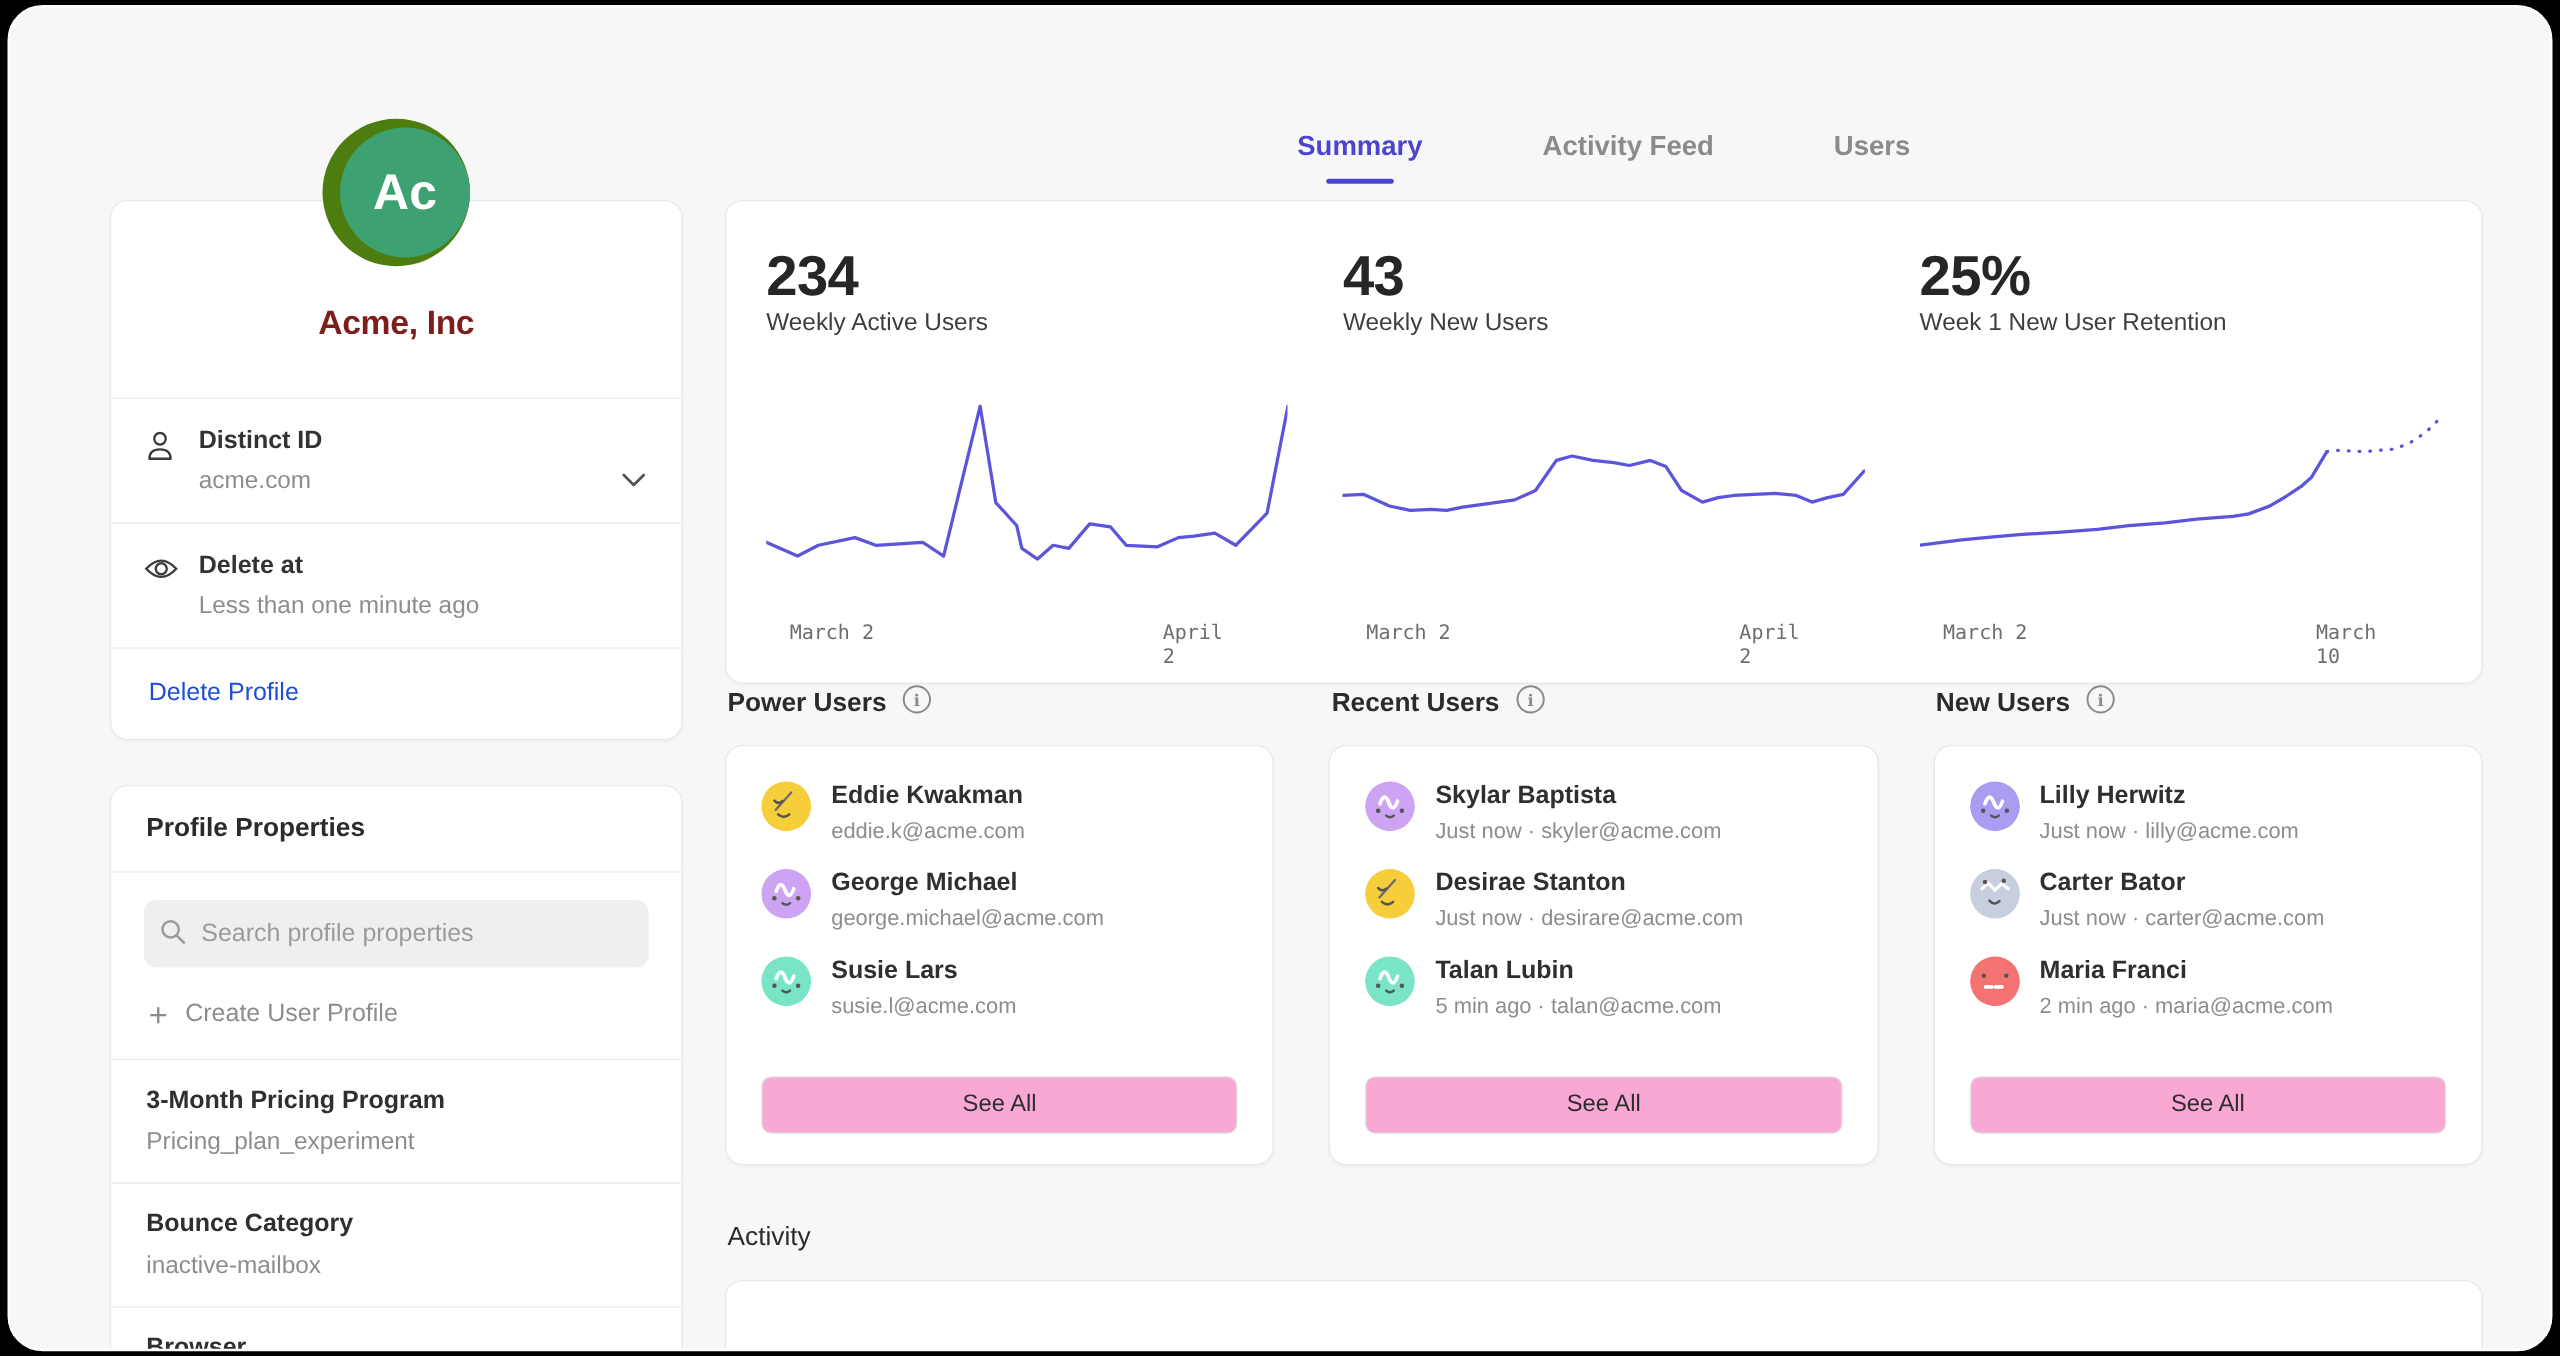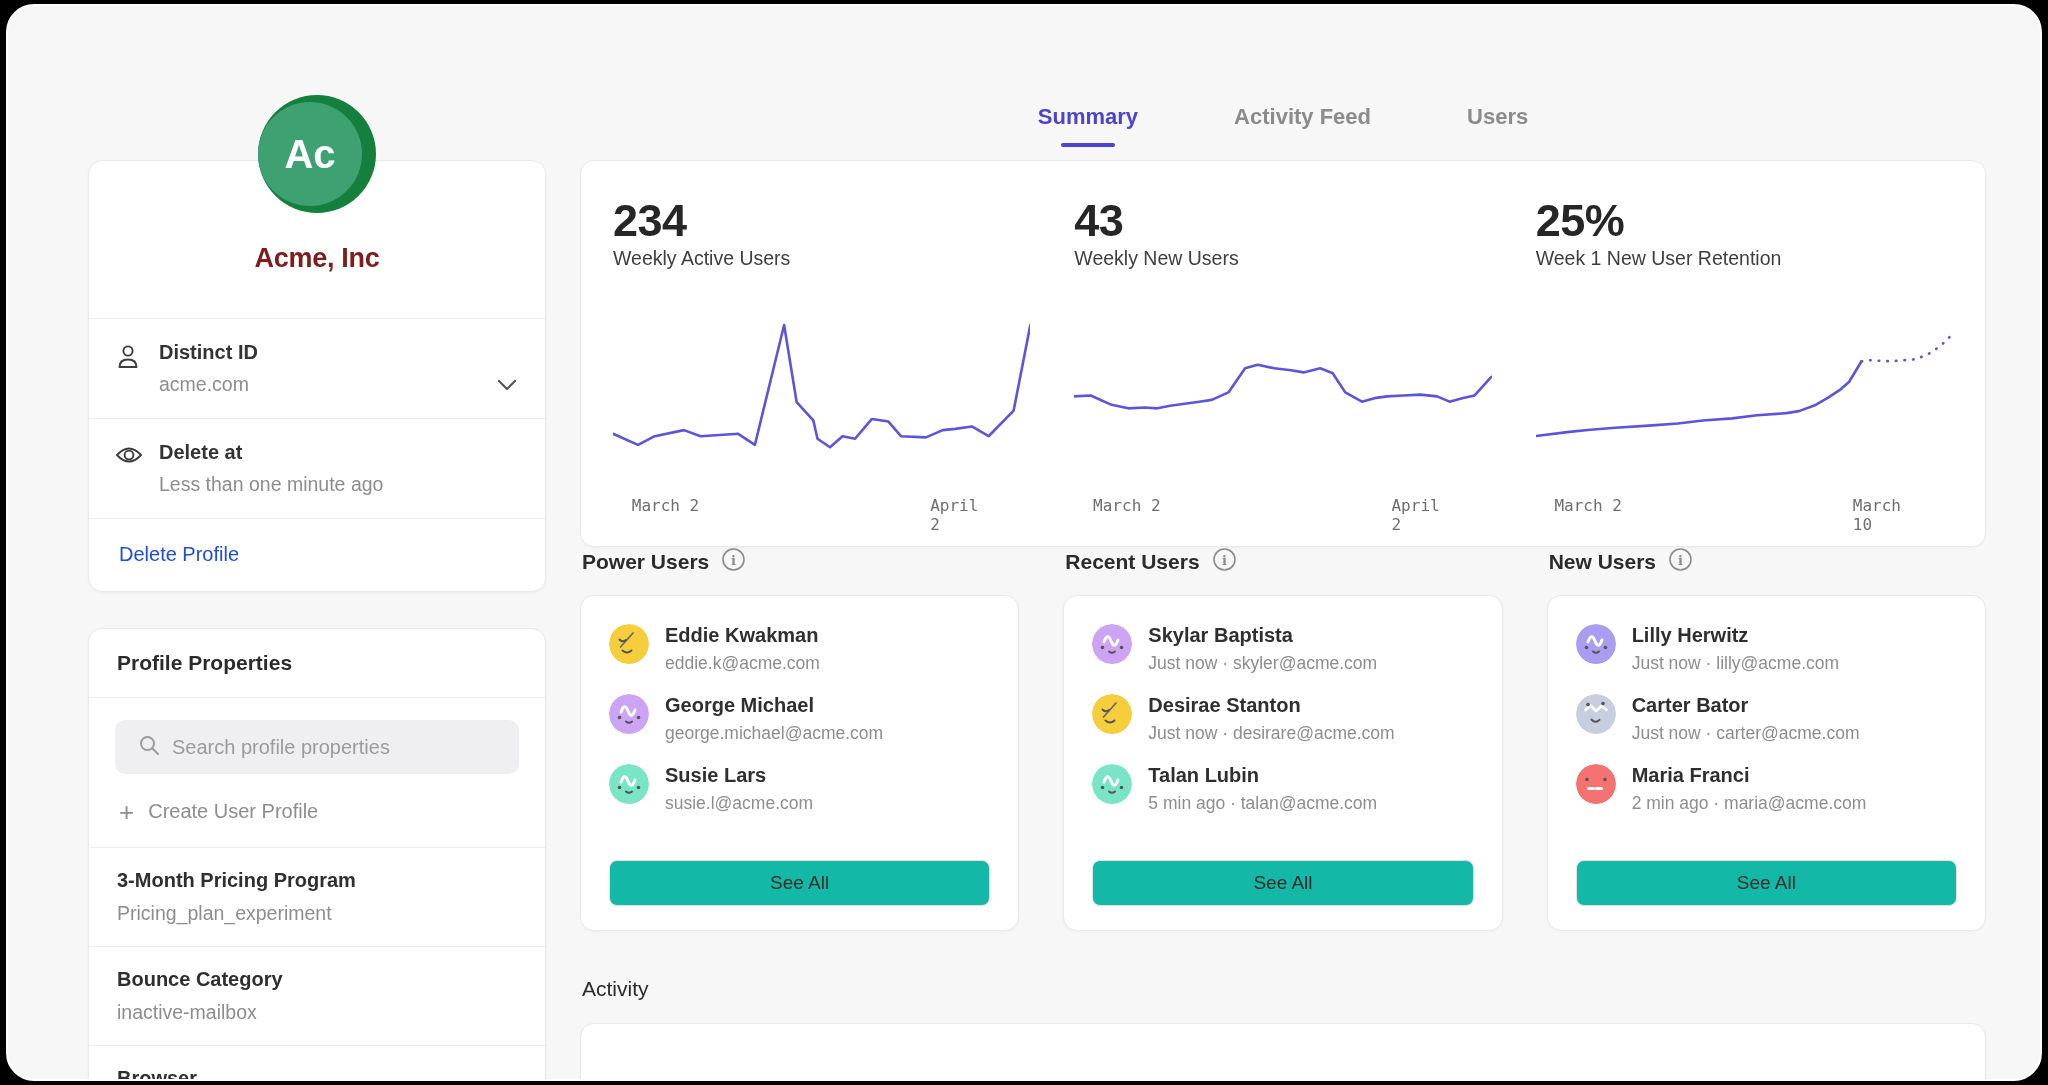--- a/index.html
+++ b/index.html
@@ -9,38 +9,38 @@
   .frame { position:absolute; left:6px; right:6px; top:4px; bottom:4px;
            background:#f7f7f8; border:2px solid #fdfdfd; border-radius:28px; overflow:hidden; }
 
   .card { background:#fff; border:1px solid #e9e9eb; border-radius:14px;
           box-shadow:0 1px 3px rgba(0,0,0,.04); }
 
   
   .sidebar { position:absolute; left:80px; top:0; width:458px; }
   .profile-card { margin-top:154px; position:relative; text-align:center; }
   .avatar-ring { position:absolute; left:50%; top:-66px; transform:translateX(-50%);
-                 width:118px; height:118px; border-radius:50%; background:#15803d;
-                 display:flex; align-items:center; justify-content:flex-start; }
+                 width:118px; height:118px; border-radius:50%; background:#4d7c0f;
+                 display:flex; align-items:center; justify-content:flex-end; }
   .avatar { width:104px; height:104px; border-radius:50%; display:flex; align-items:center;
             justify-content:center; color:#fff; font-size:40px; font-weight:700; }
   .company-name { padding:82px 20px 44px; font-size:27px; font-weight:700; color:#7f1d1d; letter-spacing:-.3px; }
   .prow { display:flex; text-align:left; padding:22px 26px; border-top:1px solid #ececf1; position:relative; }
   .prow .picon { width:30px; margin-right:14px; padding-top:2px; flex:none; }
   .prow-label { font-size:20px; font-weight:700; color:#333; }
   .prow-value { font-size:19.5px; color:#8d8d8d; margin-top:9px; }
   .chev { position:absolute; right:28px; top:58px; }
   .delete-row { text-align:left; padding:24px 30px 25px; font-size:20px; color:#1d4ed8;
                 border-top:1px solid #ececf1; cursor:pointer; }
 
   .props-card { margin-top:36px; padding-bottom:10px; min-height:560px; }
   .props-head { padding:22px 28px; font-size:21px; font-weight:700; color:#2b2b2b; text-align:left; }
   .props-body { border-top:1px solid #ececf1; padding:22px 26px 22px; }
   .searchbox { display:flex; align-items:center; gap:12px; background:#efeff1; border-radius:10px;
-               height:54px; padding:0 23px; }
+               height:54px; padding:0 12px; }
   .searchbox input { border:none; outline:none; background:transparent; font-size:20px; width:100%;
                      font-family:"Liberation Sans", sans-serif; color:#444; }
   .searchbox input::placeholder { color:#9b9b9b; }
   .create-row { display:flex; align-items:center; gap:14px; margin:26px 4px 2px; color:#8d8d8d;
                 font-size:20px; cursor:pointer; }
   .plus { font-size:26px; line-height:20px; color:#8d8d8d; }
   .prop-row { padding:21px 28px; border-top:1px solid #ececf1; text-align:left; }
   .prop-name { font-size:20px; font-weight:700; color:#2f2f2f; }
   .prop-value { font-size:19.5px; color:#8d8d8d; margin-top:10px; }
 
@@ -64,21 +64,21 @@
   .tick-right { position:absolute; left:84%; transform:translateX(-50%); }
 
   .user-grid { display:grid; grid-template-columns:repeat(3,1fr); column-gap:44px; }
   .section-title { display:flex; align-items:center; gap:12px; font-size:21px; font-weight:700;
                    color:#2b2b2b; margin:0 2px 18px; }
   .user-card { padding:28px 28px 24px; }
   .user-row { display:flex; align-items:flex-start; gap:16px; margin-bottom:20px; cursor:pointer; }
   .u-avatar { width:40px; height:40px; border-radius:50%; flex:none; }
   .u-name { font-size:20px; font-weight:700; color:#2f2f2f; }
   .u-detail { font-size:17.5px; color:#8d8d8d; margin-top:6px; }
-  .see-all { margin-top:26px; width:100%; height:46px; background:#14b8a6; border:1px solid #e2e2e4;
+  .see-all { margin-top:26px; width:100%; height:46px; background:#f9a8d4; border:1px solid #e2e2e4;
              border-radius:8px; font-size:19px; color:#2d2d2d; font-family:"Liberation Sans",sans-serif;
              cursor:pointer; }
 
   .activity-title { font-size:21px; font-weight:400; color:#2b2b2b; margin:46px 2px 0; }
   .activity-card { margin-top:22px; padding:30px 32px; display:grid;
                    grid-template-columns:repeat(3,1fr); column-gap:44px; height:140px; }
   .info-icon { flex:none; cursor:pointer; }
 </style>
 </head>
 <body>

